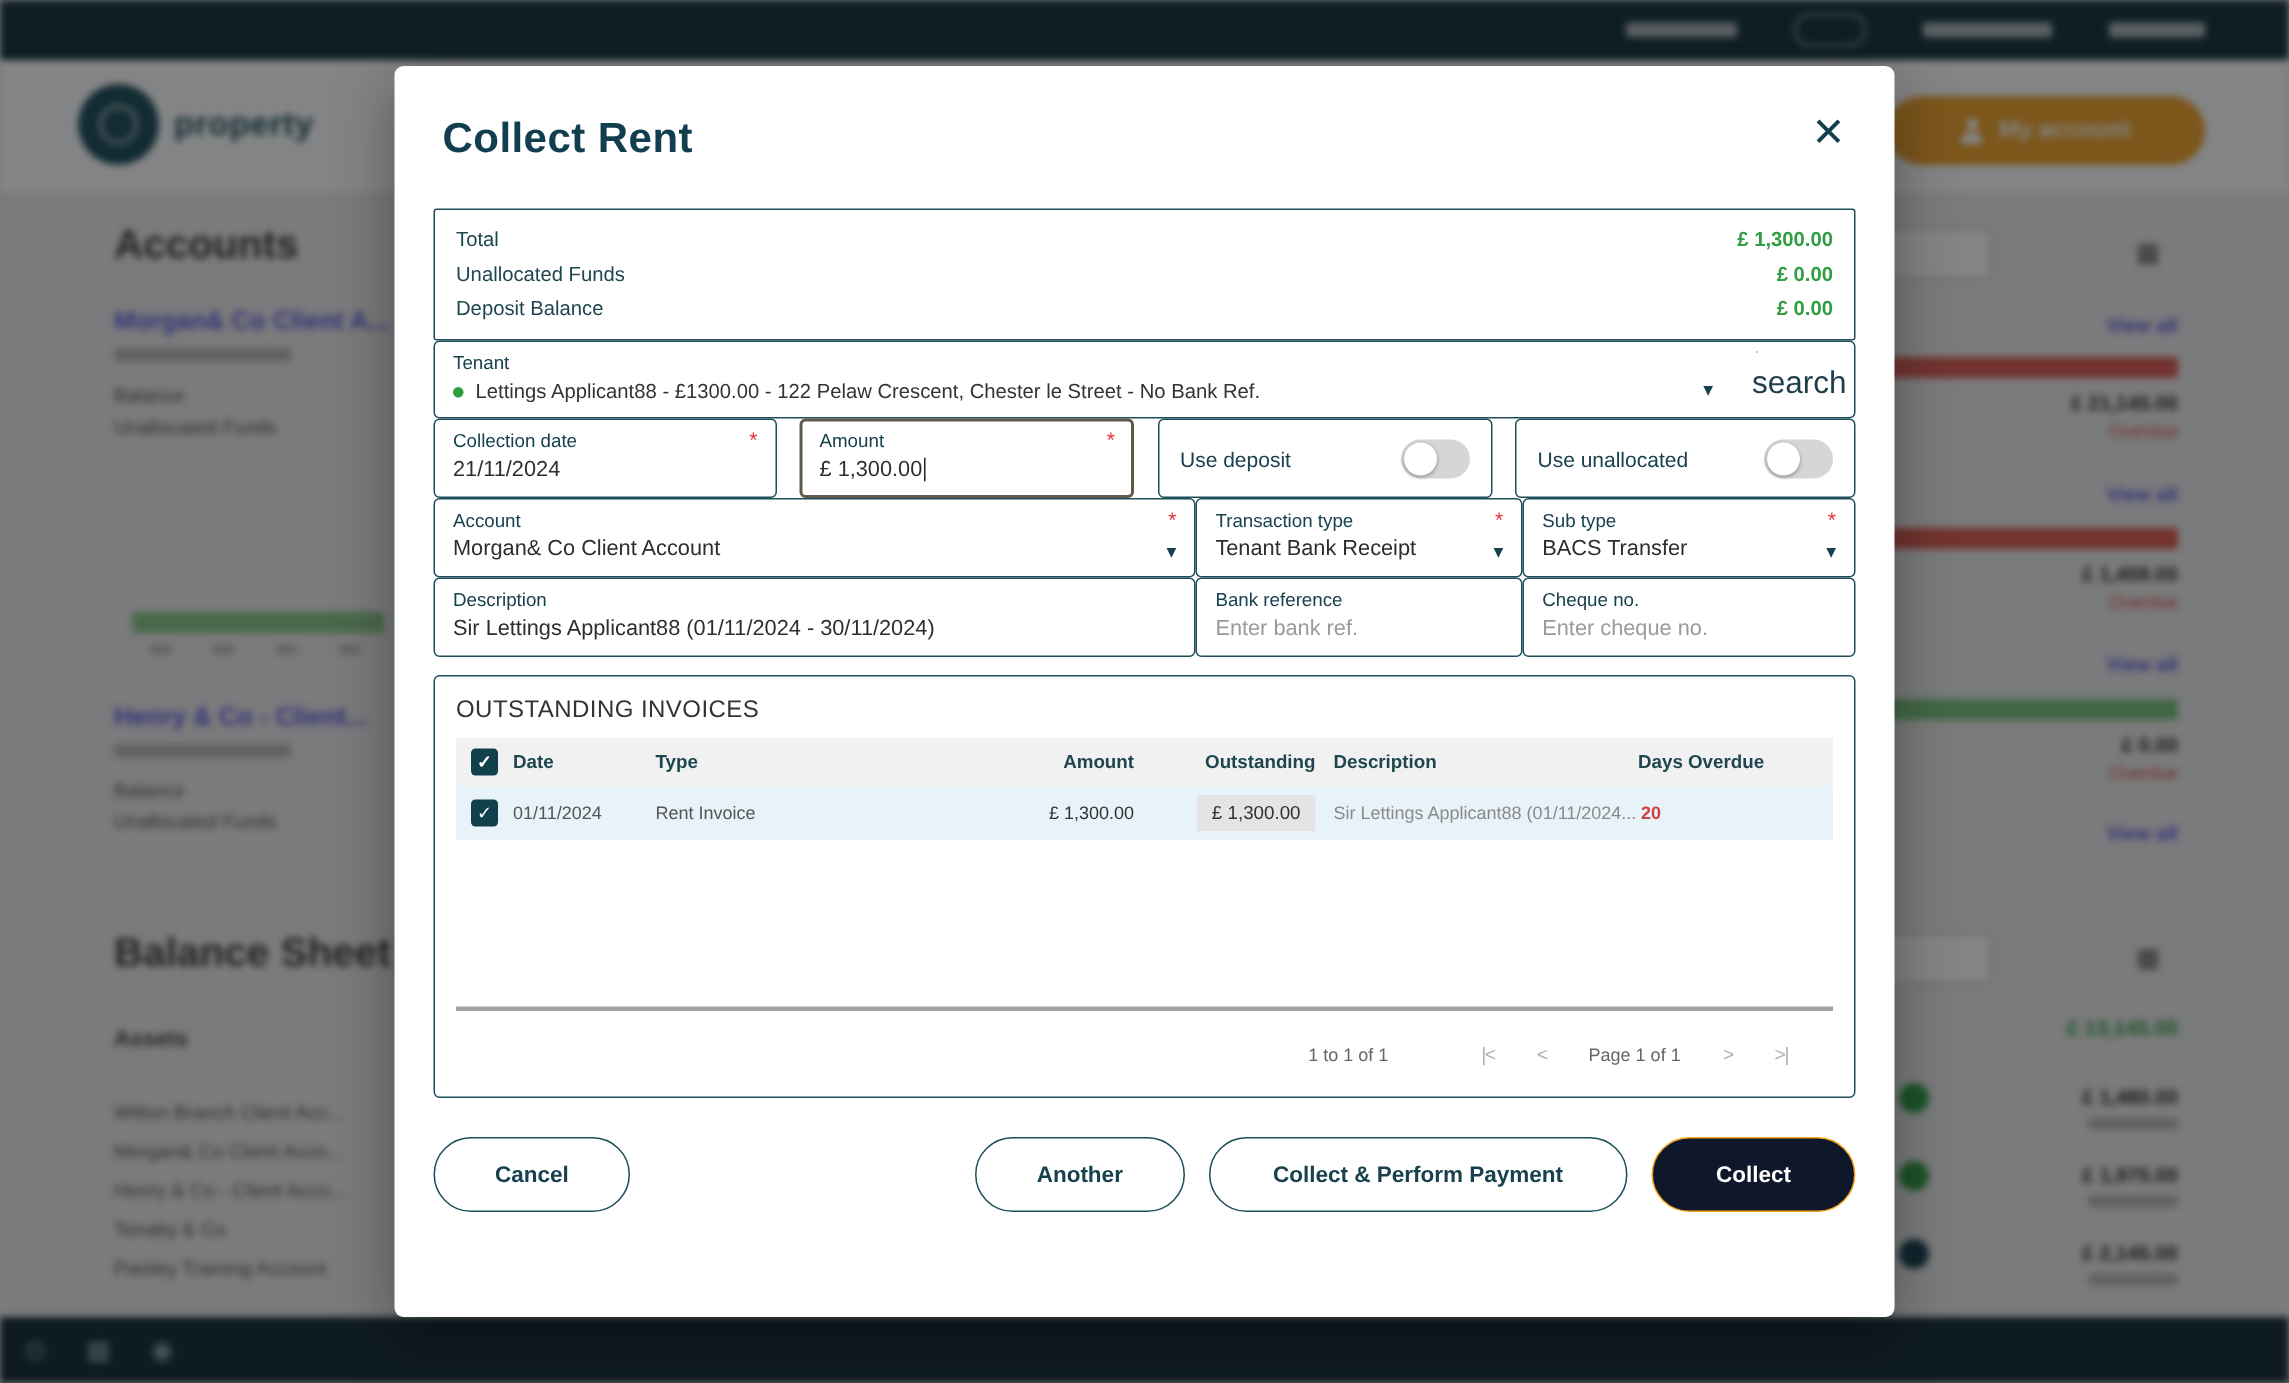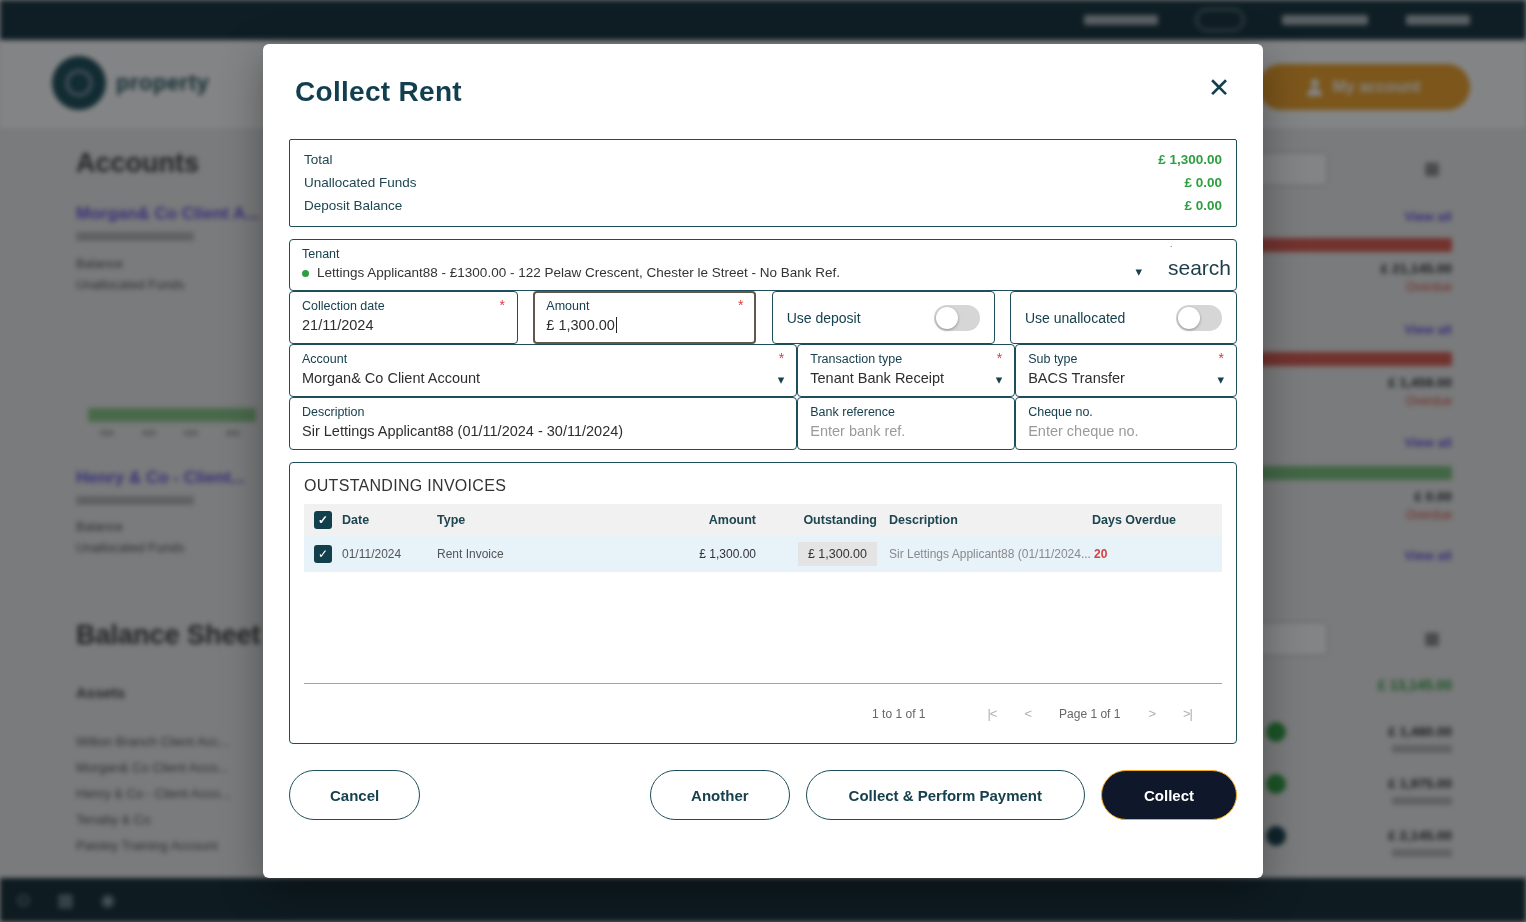--- a/index.html
+++ b/index.html
@@ -61,21 +61,21 @@
 
   .field { position:relative; border:1px solid #1d4e5a; border-radius:4px; background:#fff; padding:7px 12px 6px; height:53px; }
   .lbl-row { display:flex; justify-content:space-between; font-size:12.5px; color:#17414e; line-height:14px; }
   .req { color:#e0393c; font-size:14px; line-height:12px; }
   .val { margin-top:4px; font-size:14.5px; color:#2e2e2e; white-space:nowrap; overflow:hidden; }
   .val.ph { color:#9a9a9a; }
   .chevron { position:absolute; right:12px; top:27px; font-size:13px; color:#17414e; cursor:pointer; }
   .caret { display:inline-block; width:1.5px; height:16px; background:#222; margin-left:1px; vertical-align:text-bottom; }
   .field.focused { border:2px solid #5f584b; padding:6px 11px 5px; }
 
-  .tenant-field { margin-top:12px; height:52px; }
+  .tenant-field { margin-top:0; height:52px; }
   .tenant-field .chevron { right:94px; top:24px; }
   .tenant-field .t-req { position:absolute; right:62px; top:5px; }
   .dot { display:inline-block; width:7px; height:7px; border-radius:50%; background:#2e9e41; margin-right:8px; vertical-align:middle; }
   .tenant-field .val { font-size:13.5px; color:#333; }
   .cursor-label { position:absolute; right:4px; top:7px; width:68px; height:42px; background:#fff; z-index:2;
                   display:flex; align-items:center; font-size:21px; color:#1d3d4a; padding-left:4px; }
 
   .frow { display:flex; justify-content:space-between; margin-top:0; }
   .w229{width:229px;} .w223{width:223px;} .w227{width:227px;} .w467{width:521px;}
   .toggle-field { display:flex; align-items:center; justify-content:space-between; padding:0 14px; }
@@ -89,21 +89,21 @@
   .inv-grid-head { margin-top:9px; background:#f1f1f1; height:32px; font-size:12.5px; font-weight:bold; color:#1d4650; }
   .inv-grid-row { background:#e7f2f9; height:36px; font-size:12px; color:#555; }
   .c-amount { text-align:right; padding-right:8px; }
   .c-out { text-align:right; padding-right:12px; }
   .c-desc { overflow:hidden; white-space:nowrap; text-overflow:clip; color:#8a8a8a; padding-right:10px; }
   .c-days { color:#d43f3f; font-weight:bold; padding-left:2px; }
   .c-check { display:flex; justify-content:center; }
   .checkbox { width:18px; height:18px; border-radius:3px; background:#11404c; color:#fff; font-size:12px;
               display:flex; align-items:center; justify-content:center; cursor:pointer; }
   .chip { display:inline-block; background:#e4e4e4; color:#333; padding:5px 10px; font-size:12.5px; }
-  .inv-pag { position:absolute; left:14px; right:14px; bottom:0; height:60px; border-top:1px solid #a3a3a3;
+  .inv-pag { position:absolute; left:14px; right:14px; bottom:0; height:60px; border-top:3px solid #a3a3a3;
              display:flex; align-items:center; justify-content:flex-end; gap:28px; padding-right:30px; font-size:12px; color:#666;text-align:right; }
   .pag-range { margin-right:34px; }
   .pag-icon { color:#b0b0b0; font-size:13px; letter-spacing:-1px; cursor:pointer; }
 
   .modal-footer { display:flex; margin-top:26px; gap:16px; }
   .btn { height:50px; border-radius:26px; border:1.5px solid #1d4e5a; background:#fff; color:#17414e;
          font-size:15px; font-weight:600; padding:0 40px; display:flex; align-items:center; cursor:pointer; font-family:inherit; white-space:nowrap; }
   .btn-cancel { margin-right:auto; }
   .btn-cpp { padding:0 42px; }
   .btn-collect { background:#0f172a; border-color:#f5a81e; color:#fff; padding:0 42px; }

